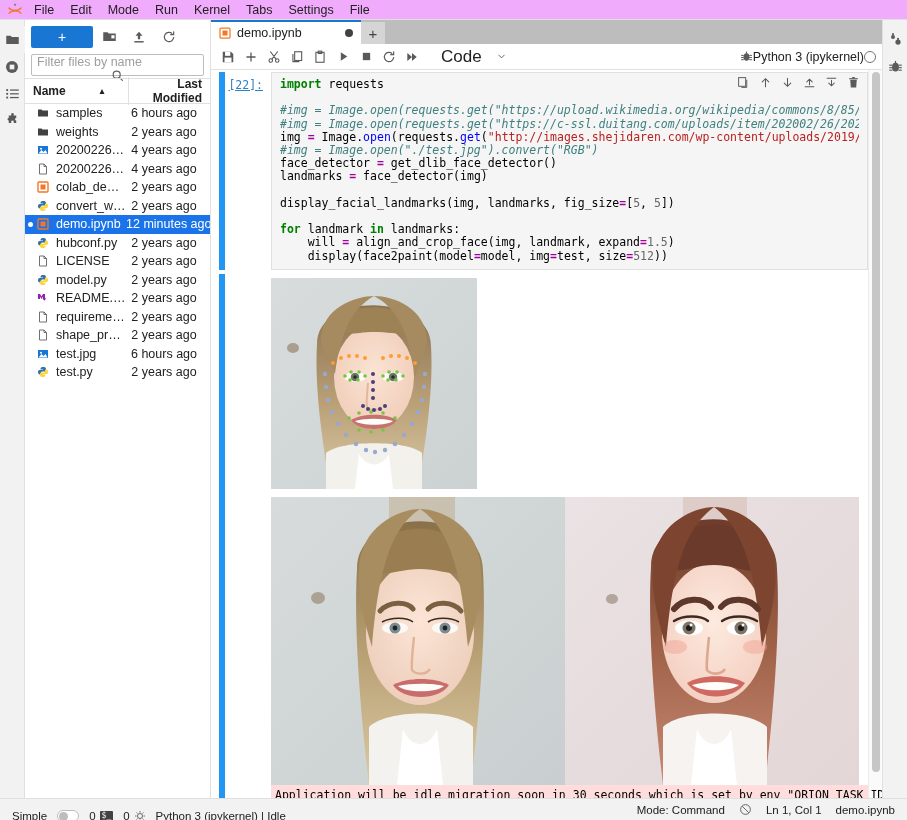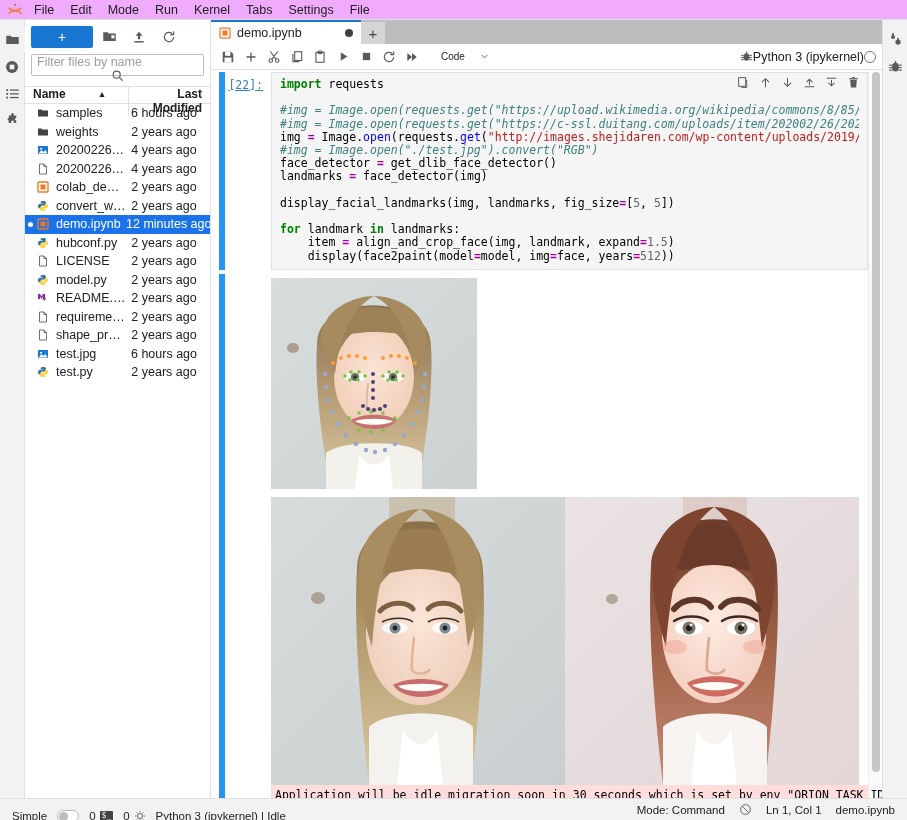--- a/index.html
+++ b/index.html
@@ -79,23 +79,23 @@
   .fb-filter input {
     flex:1; border:none; outline:none; font-size:12.5px;
     font-family:"Liberation Sans", sans-serif; color:#424242; background:transparent;
   }
   .fb-filter input::placeholder { color:#9e9e9e; }
   .fb-breadcrumb {
     height: 24px; display:flex; align-items:center; gap:5px;
     padding: 2px 8px 0 8px; font-size: 12.5px; color:#212121;
   }
   .fb-head {
-    display:flex; align-items:flex-start; height: 18px;
+    display:flex; align-items:center; height: 26px;
     border-top:1px solid #e0e0e0; border-bottom:1px solid #e0e0e0;
-    font-size: 12px; font-weight: bold; color:#212121; margin-top:10px;
+    font-size: 12px; font-weight: bold; color:#212121; margin-top:2px;
   }
   .fb-head .c-name { flex:1; padding-left:8px; display:flex; align-items:center; gap:4px;}
   .fb-head .c-mod  { width:82px; text-align:right; padding-right:8px; border-left:1px solid #e0e0e0;}
   .fb-list { flex:1 1 auto; overflow:hidden; }
   .fb-row {
     display:flex; align-items:center; height:18.5px;
     font-size:12.5px; color:#212121; cursor:pointer; position:relative;
   }
   .fb-row.selected { background:#1a73e8; color:#fff; }
   .fb-row .dot {
@@ -128,21 +128,21 @@
     border-bottom:1px solid #e0e0e0;
     display:flex; align-items:center; padding: 0 6px; gap:1px;
   }
   .tb-btn {
     width:22px; height:22px; display:flex; align-items:center; justify-content:center;
     color:#616161; cursor:pointer; background:transparent; border:none;
   }
   .tb-sep { width:6px; }
   .tb-select {
     display:flex; align-items:center; gap:14px; margin-left:6px;
-    font-size:10px; color:#212121; cursor:pointer; padding: 0 4px; height:22px;
+    font-size:17px; color:#212121; cursor:pointer; padding: 0 4px; height:22px;
   }
   .tb-spacer { flex:1; }
   .tb-kernel {
     display:flex; align-items:center; gap:0; font-size:12.5px; color:#212121;
   }
   .kernel-idle {
     width:12px; height:12px; border-radius:50%; border:1.5px solid #757575; background:#fff;
   }
 
   
@@ -587,22 +587,22 @@
 <span class="cm">#img = Image.open(requests.get("https://upload.wikimedia.org/wikipedia/commons/8/85/Elon_Musk_Royal_:</span>
 <span class="cm">#img = Image.open(requests.get("https://c-ssl.duitang.com/uploads/item/202002/26/20200226220217_Aje5.</span>
 <span>img </span><span class="op">=</span><span> Image.</span><span class="fn">open</span><span>(requests.</span><span class="fn">get</span><span>(</span><span class="s">"http://images.shejidaren.com/wp-content/uploads/2019/09/31475-6.jpg"</span>
 <span class="cm">#img = Image.open("./test.jpg").convert("RGB")</span>
 <span>face_detector </span><span class="op">=</span><span> get_dlib_face_detector()</span>
 <span>landmarks </span><span class="op">=</span><span> face_detector(img)</span>
 
 <span>display_facial_landmarks(img, landmarks, fig_size</span><span class="op">=</span><span>[</span><span class="n">5</span><span>, </span><span class="n">5</span><span>])</span>
 
 <span class="k">for</span><span> landmark </span><span class="k">in</span><span> landmarks:</span>
-<span>    item </span><span class="op">=</span><span> align_and_crop_face(img, landmark, expand</span><span class="op">=</span><span class="n">1.5</span><span>)</span>
-<span>    display(face2paint(model</span><span class="op">=</span><span>model, img</span><span class="op">=</span><span>face, years</span><span class="op">=</span><span class="n">512</span><span>))</span></pre>
+<span>    will </span><span class="op">=</span><span> align_and_crop_face(img, landmark, expand</span><span class="op">=</span><span class="n">1.5</span><span>)</span>
+<span>    display(face2paint(model</span><span class="op">=</span><span>model, img</span><span class="op">=</span><span>test, size</span><span class="op">=</span><span class="n">512</span><span>))</span></pre>
                 <div class="cell-tools">
                   <span class="ct-btn">
                     <svg width="13" height="13" viewBox="0 0 24 24" fill="none" stroke="#5a5a5a" stroke-width="1.8">
                       <rect x="3" y="3" width="13" height="16"></rect>
                         <path d="M18 7 v14 H8"></path>
                     </svg>
                   </span>
                   <span class="ct-btn">
                     <svg width="13" height="13" viewBox="0 0 24 24" fill="none" stroke="#5a5a5a" stroke-width="1.9" stroke-linecap="round">
                       <path d="M12 20 V5 M6 11 L12 5 L18 11"></path>

